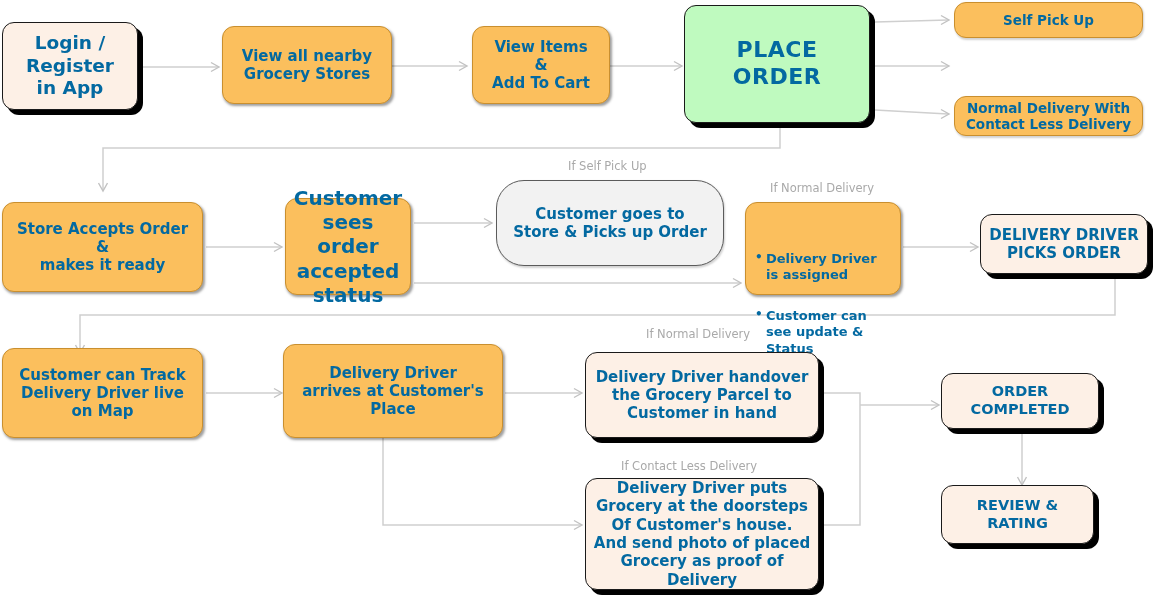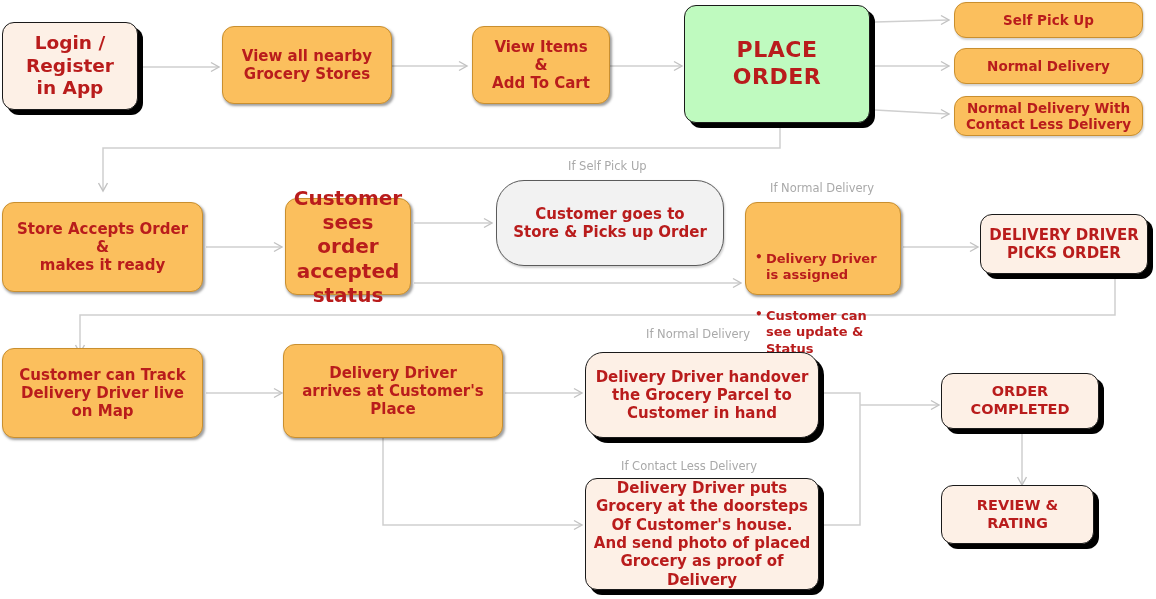--- a/index.html
+++ b/index.html
@@ -22,21 +22,21 @@
   
   .node {
     position: absolute;
     box-sizing: border-box;
     display: flex;
     align-items: center;
     justify-content: center;
     text-align: center;
     border-radius: 12px;
     font-weight: bold;
-    color: #b91c1c;
+    color: #0369a1;
     line-height: 1.22;
     padding: 3px 6px;
     white-space: pre-line;
     z-index: 5;
   }
   .node.orange {
     background: #fbbf5d;
     border: 1.2px solid #c98f2f;
   }
   .node.cream {
@@ -195,21 +195,20 @@
 Grocery Stores</div>
 
   <div class="node orange shadow-soft" style="left:472px; top:26px; width:138px; height:78px; font-size:15px;">View Items
 &amp;
 Add To Cart</div>
 
   <div class="node green shadow-hard" style="left:684px; top:5px; width:186px; height:118px; font-size:22px; letter-spacing:0.5px;">PLACE  ORDER</div>
 
   <div class="node orange shadow-gray" style="left:954px; top:2px; width:189px; height:36px; font-size:13.5px;">Self Pick Up</div>
 
-  <div class="node orange shadow-gray" style="left:954px; top:48px; width:189px; height:36px; font-size:13.5px;">Normal Delivery</div>
 
   <div class="node orange shadow-gray" style="left:954px; top:96px; width:189px; height:40px; font-size:13.5px;">Normal Delivery With
 Contact Less Delivery</div>
 
   <div class="node orange shadow-soft" style="left:2px; top:202px; width:201px; height:90px; font-size:15px;">Store Accepts Order &amp;
 makes it ready</div>
 
   <div class="node orange shadow-soft" style="left:285px; top:198px; width:126px; height:97px; font-size:20px;">Customer
 sees order
 accepted
@@ -229,21 +228,21 @@
 PICKS ORDER</div>
 
   <div class="node orange shadow-soft" style="left:2px; top:348px; width:201px; height:90px; font-size:15px;">Customer can Track
 Delivery Driver live
 on Map</div>
 
   <div class="node orange shadow-soft" style="left:283px; top:344px; width:220px; height:94px; font-size:15px;">Delivery Driver
 arrives at Customer's
 Place</div>
 
-  <div class="node cream shadow-hard" style="left:585px; top:352px; width:234px; height:86px; font-size:15px;border-radius:18px;">Delivery Driver handover
+  <div class="node cream shadow-hard" style="left:585px; top:352px; width:234px; height:86px; font-size:15px;">Delivery Driver handover
 the Grocery Parcel to
 Customer in hand</div>
 
   <div class="node cream shadow-hard" style="left:585px; top:478px; width:234px; height:112px; font-size:15px;">Delivery Driver puts
 Grocery at the doorsteps
 Of Customer's house.
 And send photo of placed
 Grocery as proof of Delivery</div>
 
   <div class="node cream shadow-hard" style="left:941px; top:373px; width:158px; height:56px; font-size:14.5px;">ORDER COMPLETED</div>

